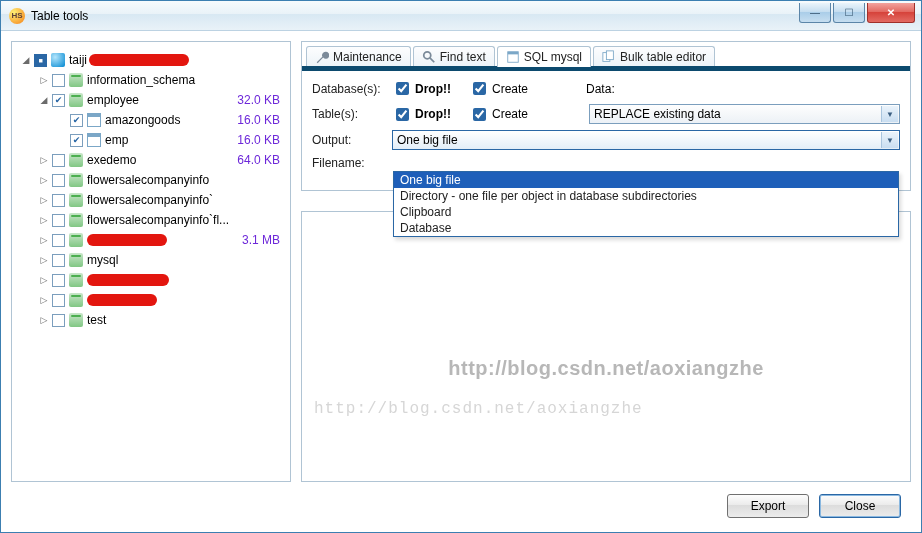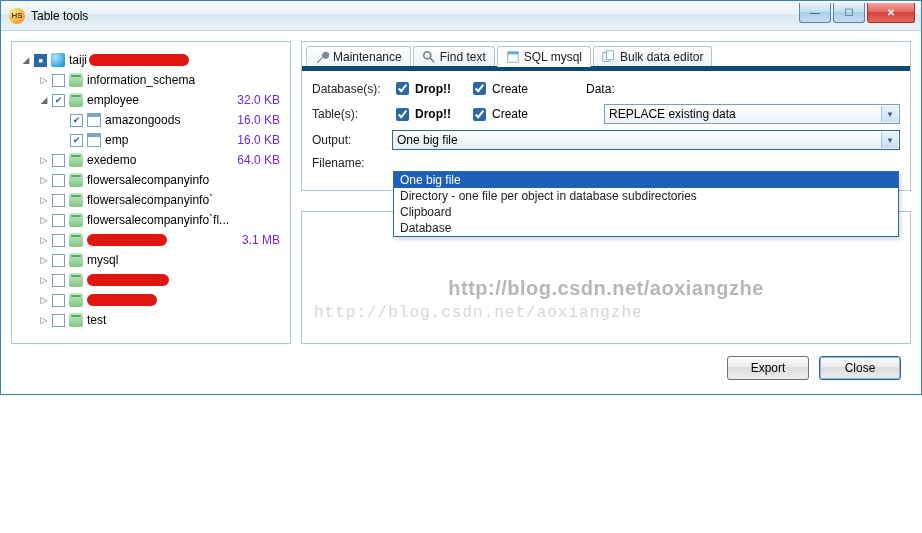--- a/index.html
+++ b/index.html
@@ -1,17 +1,17 @@
 <!DOCTYPE html>
 <html><head>
 <meta charset="utf-8">
 <style>
 * { box-sizing: border-box; font-family: "Segoe UI", Tahoma, sans-serif; font-size: 12px; }
 body { margin: 0; background: #fff; }
-.window { width: 922px; height: 395px; border: 1px solid #3c7fb1; background: #fff; display: flex; flex-direction: column; }
+.window { width: 922px; height: 533px; border: 1px solid #3c7fb1; background: #fff; display: flex; flex-direction: column; }
 .titlebar { height: 30px; background: linear-gradient(#f7fbfd, #e9f2f8 45%, #d8e8f3 46%, #e9f2f8); display: flex; align-items: center; border-bottom: 1px solid #bcd2e2; padding-left: 8px; }
 .titlebar-icon { width: 16px; height: 16px; border-radius: 50%; background: radial-gradient(circle at 30% 30%, #fff176, #f57f17); margin-right: 6px; display:flex; align-items:center; justify-content:center; font-size:8px; color:#5d4037; font-weight:bold;}
 .titlebar-text { color: #000; }
 .win-buttons { margin-left: auto; display: flex; }
 .win-btn { width: 32px; height: 20px; margin-top: -6px; margin-right: 2px; border: 1px solid #5b85a8; background: linear-gradient(#eaf4fb,#c6def0 45%,#a8cce8 46%,#c6def0); border-top:none; display:flex; align-items:center; justify-content:center; font-size:10px; color:#30506a;}
 .win-btn.close { width: 48px; background: linear-gradient(#f3a29d,#e36b63 45%,#d54038 46%,#e36b63); border-color:#a0302a; color:#fff; font-weight:bold; border-bottom-right-radius:3px; border-bottom-left-radius:3px; margin-right:6px;}
 .win-btn.min,.win-btn.max{border-bottom-right-radius:3px; border-bottom-left-radius:3px;}
 .client { flex: 1; padding: 10px 10px 6px 10px; display: flex; flex-direction: column; gap: 8px; }
 .panels { flex: 1; display: flex; gap: 10px; }
 .panel { border: 1px solid #b0c4d4; background: #fff; }
@@ -189,21 +189,21 @@
                     <rect x="2" y="2" width="12" height="12" fill="#fff" stroke="#7ba7c7"></rect>
                     <rect x="2" y="2" width="12" height="3" fill="#7ba7c7"></rect>
                   </svg></span>
               <span>SQL mysql</span>
             </div>
             <div class="tab">
               <span class="tab-icon icn-bulk"><svg viewBox="0 0 16 16">
                     <rect x="1" y="3" width="8" height="10" fill="#fff" stroke="#7ba7c7"></rect>
                     <rect x="5" y="1" width="8" height="10" fill="#fff" stroke="#7ba7c7"></rect>
                   </svg></span>
-              <span>Bulk data editor</span>
+              <span>Bulk table editor</span>
             </div>
           </div>
           <div class="tab-body">
             <div class="form-row">
               <span class="form-label">Database(s):</span>
               <label class="chk">
                   <input type="checkbox" checked="" style="">
                   <span class="bold">Drop!!</span>
                 </label>
               <label class="chk">
@@ -215,21 +215,21 @@
             <div class="form-row">
               <span class="form-label">Table(s):</span>
               <label class="chk">
                   <input type="checkbox" checked="" style="">
                   <span class="bold">Drop!!</span>
                 </label>
               <label class="chk">
                   <input type="checkbox" checked="" style="">
                   <span>Create</span>
                 </label>
-              <div class="combo" style="margin-left:58px;">
+              <div class="combo" style="margin-left:43px;">
                 <span>REPLACE existing data</span>
                 <span class="combo-arrow">▼</span>
               </div>
             </div>
             <div class="form-row">
               <span class="form-label">Output:</span>
               <div class="combo blue">
                 <span>One big file</span>
                 <span class="combo-arrow">▼</span>
               </div>

